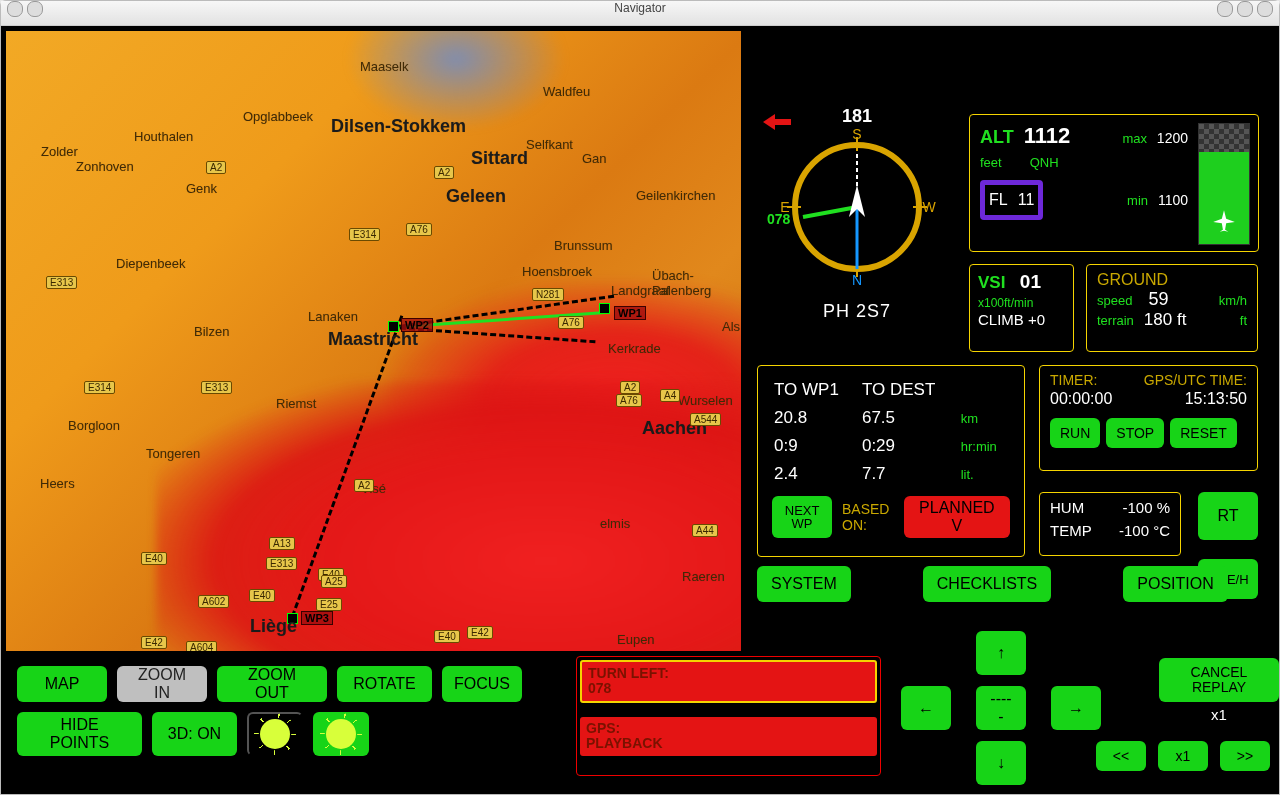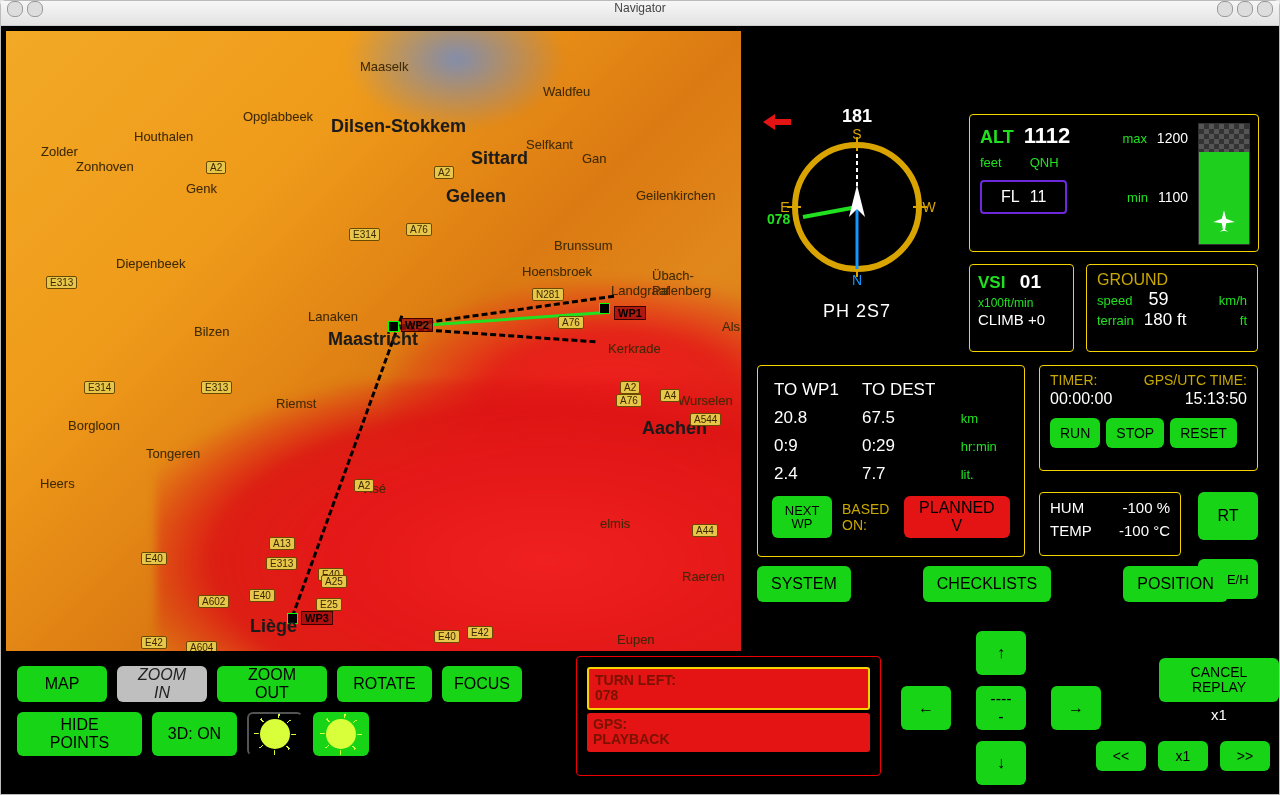--- a/index.html
+++ b/index.html
@@ -65,42 +65,42 @@
   }
 
   .gbtn, .bbtn, .rbtn, .xbtn, .kbtn {
     display: inline-flex; align-items: center; justify-content: center;
     height: 36px; border-radius: 6px; font-size: 16px; font-weight: 500;
     border: none; cursor: pointer; padding: 0 14px; box-sizing: border-box;
   }
   .gbtn { background: #17d417; color: #000; }
   .bbtn { background: #2a2aff; color: #fff; }
   .rbtn { background: #e41414; color: #000; }
-  .xbtn { background: #bfbfbf; color: #222; font-style: italic; }
+  .xbtn { background: #bfbfbf; color: #222; }
   .gbtn.small, .rbtn.small, .kbtn.small { height: 30px; font-size: 14px; padding: 0 10px; }
 
   .top-btns { display: flex; gap: 28px; padding: 4px 0 10px 6px; }
 
   .ybox { border: 1px solid #f5d400; border-radius: 4px; box-sizing: border-box; }
 
   .compass-box { position: absolute; left: 756px; top: 80px; width: 200px; text-align: center; }
   .compass-box .hdr { color: #fff; font-size: 18px; font-weight: 700; }
   .compass-box .track { color: #20e020; font-size: 14px; position:absolute; left:10px; top:105px; font-weight:700; }
   .compass-box svg { display:block; margin:auto; }
   .compass-box .ph { color:#fff; font-size:18px; margin-top:14px; letter-spacing:1px; }
 
   .alt-box {
     position: absolute; left: 968px; top: 88px; width: 290px; height: 138px;
     padding: 8px 10px; color:#fff;
   }
   .label-g { color:#20e020; font-size:13px; }
   .label-w { color:#fff; font-size:18px; font-weight:700; }
   .alt-box .row1 { display:flex; gap:10px; align-items:baseline; }
   .alt-box .row2 { display:flex; align-items:center; gap:10px; margin-top:10px; }
-  .alt-box .fl-box { border:2px solid #6d28d9; border-radius:4px; padding:6px 19px; display:flex; gap:10px; align-items:baseline; }
+  .alt-box .fl-box { border:5px solid #6d28d9; border-radius:4px; padding:6px 4px; display:flex; gap:10px; align-items:baseline; }
   .alt-box .right-col { margin-left:auto; text-align:left; color:#fff; font-size:14px; }
   .alt-bar {
     position:absolute; right:8px; top:8px; width:50px; height:120px;
     background: repeating-conic-gradient(#333 0 25%, #555 0 50%) 0 0/10px 10px;
     border:1px solid #333;
   }
   .alt-bar .fill { position:absolute; left:0; right:0; bottom:0; background:#1ecf1e; height:92px; }
   .alt-bar .plane { position:absolute; left:12px; bottom:10px; fill:#fff; width:26px; }
 
   .vsi-box { position:absolute; left:968px; top:238px; width:105px; height:88px; padding:6px 8px; color:#fff; }
@@ -128,21 +128,21 @@
   .sun::before, .sun::after { content:""; position:absolute; inset:-8px; border-radius:50%; background:
     conic-gradient(from 0deg, transparent 0 10deg, #d8ff3a 10deg 14deg, transparent 14deg 45deg,
       #d8ff3a 45deg 49deg, transparent 49deg 90deg, #d8ff3a 90deg 94deg, transparent 94deg 135deg,
       #d8ff3a 135deg 139deg, transparent 139deg 180deg, #d8ff3a 180deg 184deg, transparent 184deg 225deg,
       #d8ff3a 225deg 229deg, transparent 229deg 270deg, #d8ff3a 270deg 274deg, transparent 274deg 315deg,
       #d8ff3a 315deg 319deg, transparent 319deg 360deg);
     -webkit-mask: radial-gradient(circle, transparent 55%, #000 56%);
             mask: radial-gradient(circle, transparent 55%, #000 56%);
   }
 
-  .alert-box { position:absolute; left:575px; top:630px; width:305px; height:120px; border:1px solid #e00; border-radius:4px; padding:10px; box-sizing:border-box; display:flex; flex-direction:column; gap:3px; }
+  .alert-box { position:absolute; left:575px; top:630px; width:305px; height:120px; border:1px solid #e00; border-radius:4px; padding:3px; box-sizing:border-box; display:flex; flex-direction:column; gap:14px; }
   .alert1 { border:2px solid #f5d400; background:#e41414; border-radius:3px; padding:4px 6px; color:#7a1200; font-weight:800; font-size:14px; line-height:1.1; }
   .alert2 { background:#e41414; border-radius:3px; padding:4px 6px; color:#7a1200; font-weight:800; font-size:14px; line-height:1.1; }
 
   .dpad { position:absolute; left:900px; top:605px; width:200px; height:150px; }
   .dpad .arrow { position:absolute; width:50px; height:44px; }
   .dpad .ctr   { position:absolute; left:75px; top:55px; width:50px; height:44px; }
 
   .rep-col { position:absolute; left:1158px; top:632px; text-align:center; color:#fff; font-size:15px; }
   .speed-row { position:absolute; left:1095px; top:715px; display:flex; gap:12px; }
 

